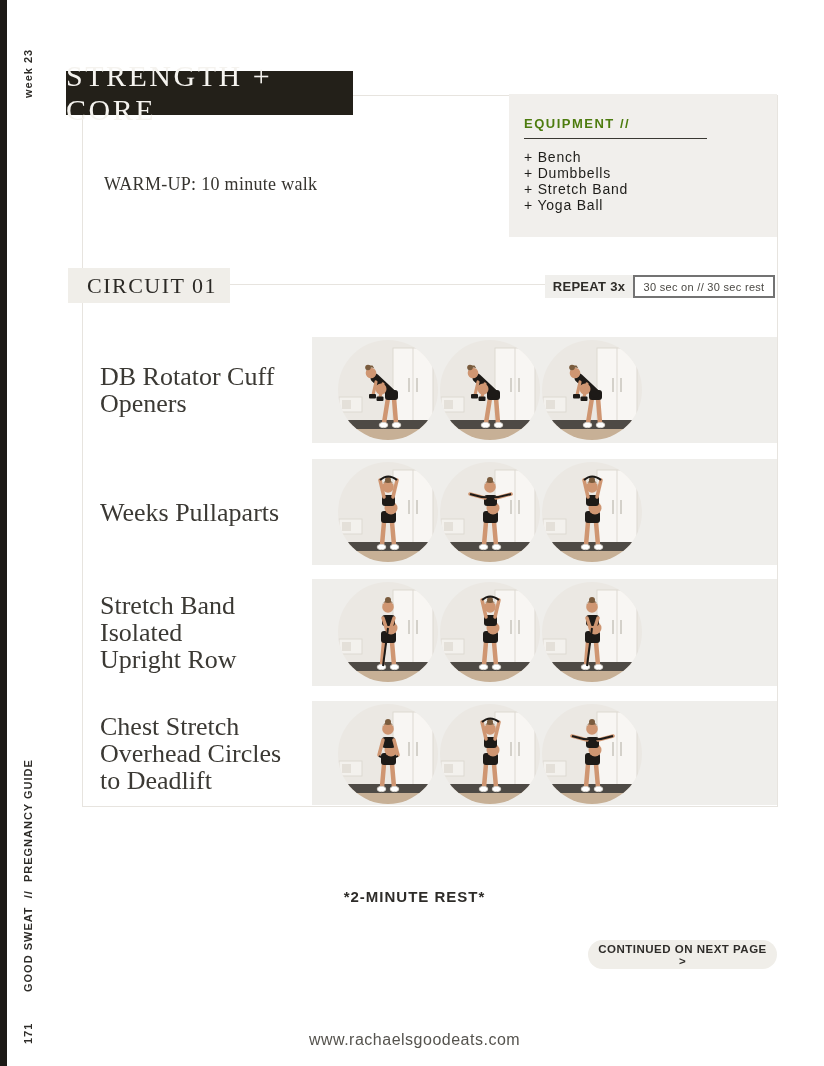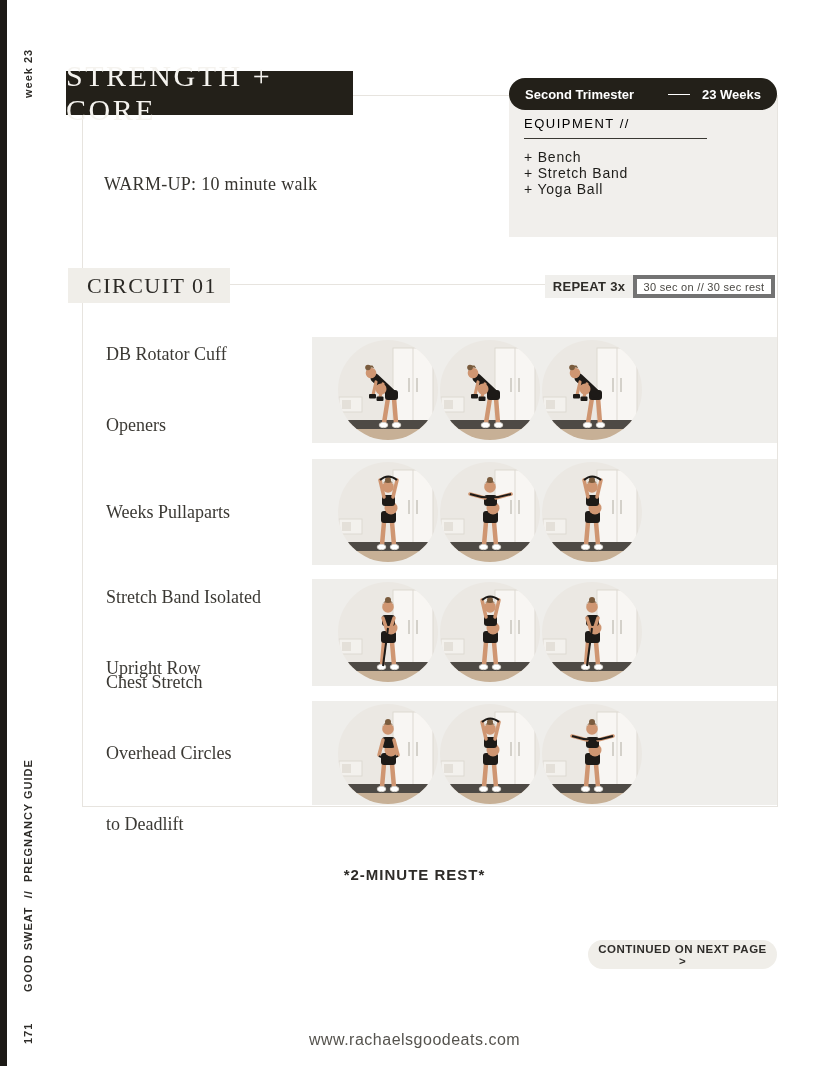--- a/index.html
+++ b/index.html
@@ -21,40 +21,40 @@
   .title-box span{color:#f5f3ef;font-size:30px;letter-spacing:2.5px;}
 
   .trimester-pill{position:absolute;left:509px;top:78px;width:268px;height:32px;background:#232019;
                   border-radius:16px;display:flex;align-items:center;z-index:3;
                   padding:0 16px;box-sizing:border-box;color:#fff;font-weight:bold;font-size:13px;}
   .trimester-pill .dash{flex:1;height:1px;background:#fff;margin:0 12px;max-width:56px;}
   .trimester-pill .spacer{flex:1;}
 
   .equipment-panel{position:absolute;left:509px;top:94px;width:268px;height:143px;background:#f1efec;z-index:2;
                    box-sizing:border-box;padding:22px 0 0 15px;}
-  .equipment-panel h3{margin:0;font-size:13px;font-weight:normal;letter-spacing:1.5px;color:#000000;}
+  .equipment-panel h3{margin:0;font-size:13px;font-weight:bold;letter-spacing:1.5px;color:#4d7c0f;}
   .equipment-panel .rule{width:183px;height:1px;background:#3a3833;margin:7px 0 10px 0;}
   .equip-item{font-size:14px;letter-spacing:.8px;line-height:16px;color:#1e1d1a;}
 
   .warmup{position:absolute;left:104px;top:174px;font-size:18px;color:#36342f;letter-spacing:.3px;}
 
   .circuit-box{position:absolute;left:68px;top:268px;width:162px;height:35px;background:#f0eee9;z-index:2;
                display:flex;align-items:center;padding-left:19px;box-sizing:border-box;}
   .circuit-box span{font-size:22px;letter-spacing:1.5px;color:#2b2925;}
   .circuit-line{position:absolute;left:230px;top:284px;width:315px;height:1px;background:#e7e4df;}
 
   .repeat-box{position:absolute;left:545px;top:275px;width:88px;height:23px;background:#f0efec;
               display:flex;align-items:center;justify-content:center;
               font-size:13px;font-weight:bold;letter-spacing:.3px;color:#2e2c28;z-index:2;}
   .timing-box{position:absolute;left:633px;top:275px;width:142px;height:23px;background:#fff;
-              border:4px solid #737373;box-sizing:border-box;display:flex;align-items:center;justify-content:center;
+              border:2px solid #737373;box-sizing:border-box;display:flex;align-items:center;justify-content:center;
               font-size:11px;letter-spacing:.3px;color:#4a4843;z-index:2;}
 
-  .ex-label{position:absolute;left:106px;width:195px;display:flex;flex-direction:column;justify-content:center;
-            font-family:"Liberation Serif",serif;font-size:18px;line-height:27px;color:#3b3934;z-index:2;gap:44px;}
+  .ex-label{position:absolute;left:100px;width:195px;display:flex;flex-direction:column;justify-content:center;
+            font-family:"Liberation Serif",serif;font-size:26px;line-height:27px;color:#3b3934;z-index:2;}
   .band{position:absolute;left:312px;width:465px;background:#efeeeb;z-index:1;}
   .photos{position:absolute;left:26px;top:3px;display:flex;gap:2px;}
   .photo{width:100px;height:100px;border-radius:50%;overflow:hidden;display:block;}
 
   .rest-note{position:absolute;left:0;top:866px;width:830px;text-align:center;
              font-size:15px;font-weight:bold;letter-spacing:1px;color:#2e2c29;}
   .rest-note-wrap{position:absolute;left:82px;top:866px;width:665px;text-align:center;}
 
   .continued-pill{position:absolute;left:588px;top:940px;width:189px;height:29px;background:#f0eee9;
                   border-radius:15px;display:flex;align-items:center;justify-content:center;
@@ -71,31 +71,26 @@
   <div class="left-bar"></div>
 
   <div class="vtext" style="left:22px;top:98px;">week 23</div>
 
   <div class="content-rect"></div>
 
   <div class="title-box">
     <span class="serif">STRENGTH + CORE</span>
   </div>
 
-  <div class="trimester-pill">
-    <span>Second Trimester</span>
-    <span class="spacer"></span>
-    <span class="dash"></span>
-    <span>23 Weeks</span>
-  </div>
 
   <div class="equipment-panel">
     <h3>EQUIPMENT //</h3>
     <div class="rule"></div>
     <div class="equip-item">+ Bench</div>
+    <div class="equip-item">+ Dumbbells</div>
     <div class="equip-item">+ Stretch Band</div>
     <div class="equip-item">+ Yoga Ball</div>
   </div>
 
   <div class="warmup serif">WARM-UP: 10 minute walk</div>
 
   <div class="circuit-box">
     <span class="serif">CIRCUIT 01</span>
   </div>
   <div class="circuit-line"></div>
@@ -426,21 +421,21 @@
   <path d="M44.2 24 a5.8 5.8 0 0 1 11.6 0 l-1 -3.5 h-9.6 z" fill="#7a5c3e"></path>
   <circle cx="50" cy="18" r="3" fill="#7a5c3e"></circle>
           <path d="M45 36 L30 32" stroke="#cf9672" stroke-width="3.5" stroke-linecap="round"></path>
          <path d="M56 36 L71 32" stroke="#cf9672" stroke-width="3.5" stroke-linecap="round"></path>
          <path d="M30 32 Q50 39 71 32" stroke="#1d1a17" stroke-width="2" fill="none"></path>
         </svg>
       </div>
 
   </div>
 
-  <div class="rest-note-wrap rest-note" style="left:82px;width:665px;">*2-MINUTE REST*</div>
+  <div class="rest-note-wrap rest-note" style="left:82px;width:665px;margin-top:22px;">*2-MINUTE REST*</div>
 
   <button class="continued-pill">CONTINUED ON NEXT PAGE &gt;</button>
 
   <div class="site-url">www.rachaelsgoodeats.com</div>
 
   <div class="vtext" style="left:22px;top:992px;">GOOD SWEAT  //  PREGNANCY GUIDE</div>
   <div class="vtext" style="left:22px;top:1044px;">171</div>
 
 </div>
 

